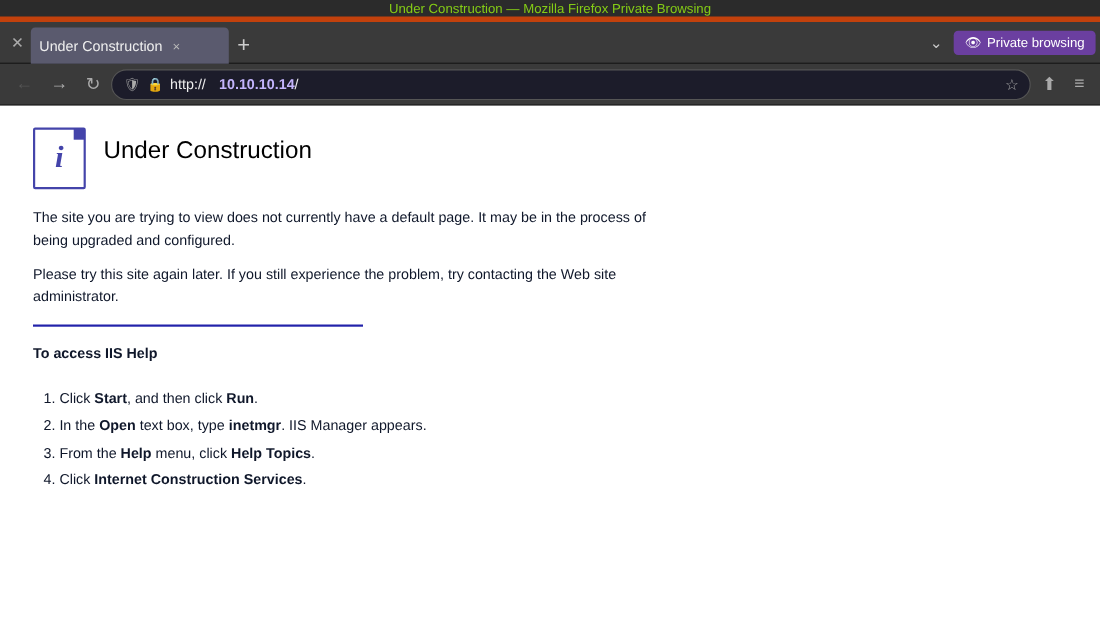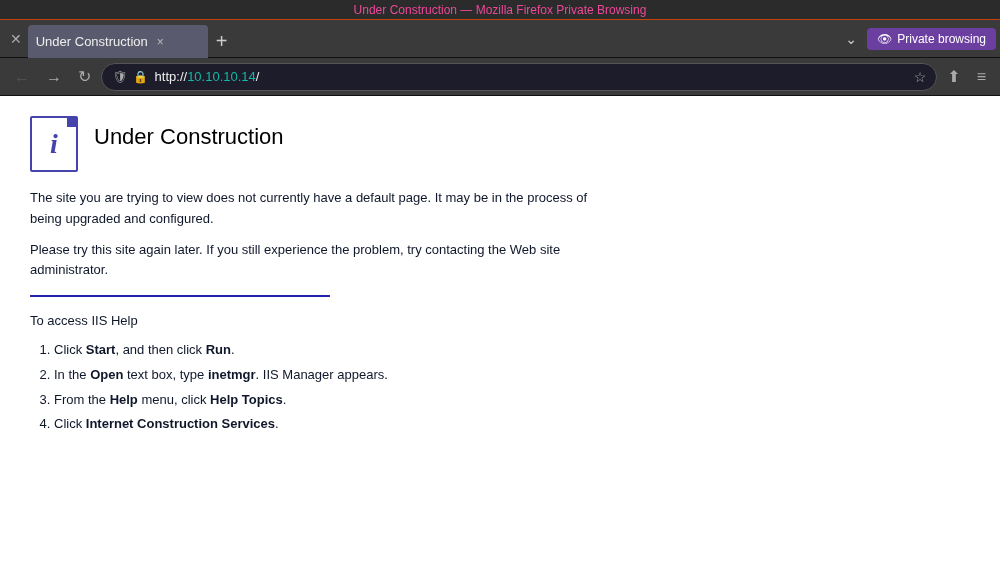--- a/index.html
+++ b/index.html
@@ -1,28 +1,28 @@
 <!DOCTYPE html>
 <html><head>
   <meta charset="utf-8">
   <style>
     * { margin: 0; padding: 0; box-sizing: border-box; }
     body { font-family: Arial, sans-serif; font-size: 13px; background: #1a1a1a; color: #000; width: 1000px; height: 582px; overflow: hidden; }
 
     
     .title-bar {
       background: #2b2b2b;
-      color: #ec4899;
+      color: #84cc16;
       font-size: 12px;
       padding: 2px 8px;
       display: flex;
       align-items: center;
       justify-content: center;
       height: 20px;
-      border-bottom: 1px solid #c2410c;
+      border-bottom: 5px solid #c2410c;
     }
 
     
     .tab-bar {
       background: #3a3a3a;
       display: flex;
       align-items: stretch;
       height: 38px;
       padding: 0 4px;
       border-bottom: 1px solid #111;
@@ -127,21 +127,21 @@
       height: 28px;
       display: flex;
       align-items: center;
       padding: 0 10px;
       gap: 6px;
       color: #ddd;
       font-size: 13px;
     }
     .address-icon { color: #aaa; font-size: 12px; }
     .address-url { color: #eee; flex: 1; }
-    .address-url span.bold { color: #14b8a6; font-weight: normal; }
+    .address-url span.bold { color: #c4b5fd; font-weight: bold; margin-left: 12px; }
     .address-star { color: #aaa; font-size: 14px; cursor: pointer; }
     .nav-right-btn {
       background: none;
       border: none;
       color: #aaa;
       font-size: 16px;
       cursor: pointer;
       padding: 4px 6px;
       border-radius: 4px;
       display: flex;
@@ -203,22 +203,22 @@
       max-width: 580px;
     }
     .page-body p { margin-bottom: 10px; }
     .page-body hr {
       border: none;
       border-top: 2px solid #2222aa;
       margin: 14px 0;
       width: 300px;
     }
     .page-body .section-heading {
-      font-weight: normal;
-      margin-bottom: 8px;
+      font-weight: bold;
+      margin-bottom: 20px;
     }
     .page-body ol {
       padding-left: 24px;
       margin-bottom: 10px;
     }
     .page-body ol li {
       margin-bottom: 4px;
     }
   </style>
 </head>

